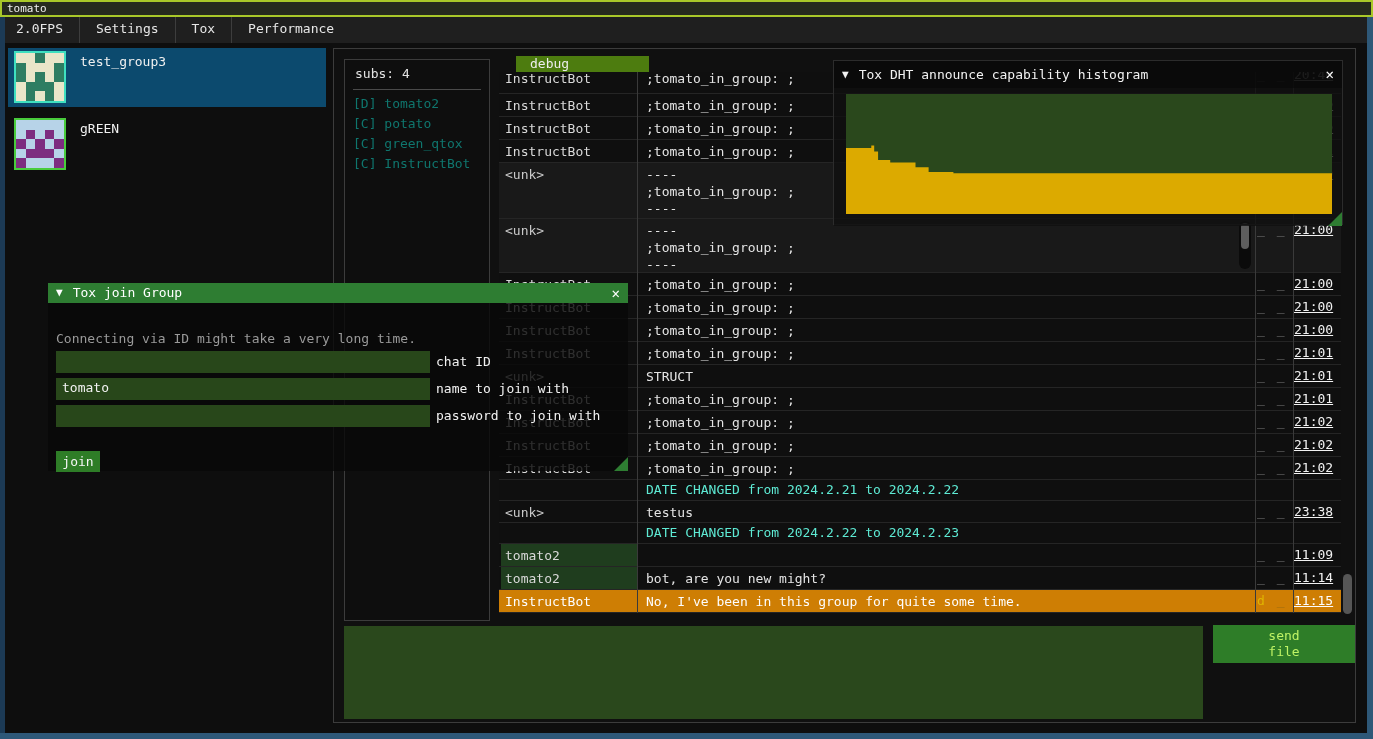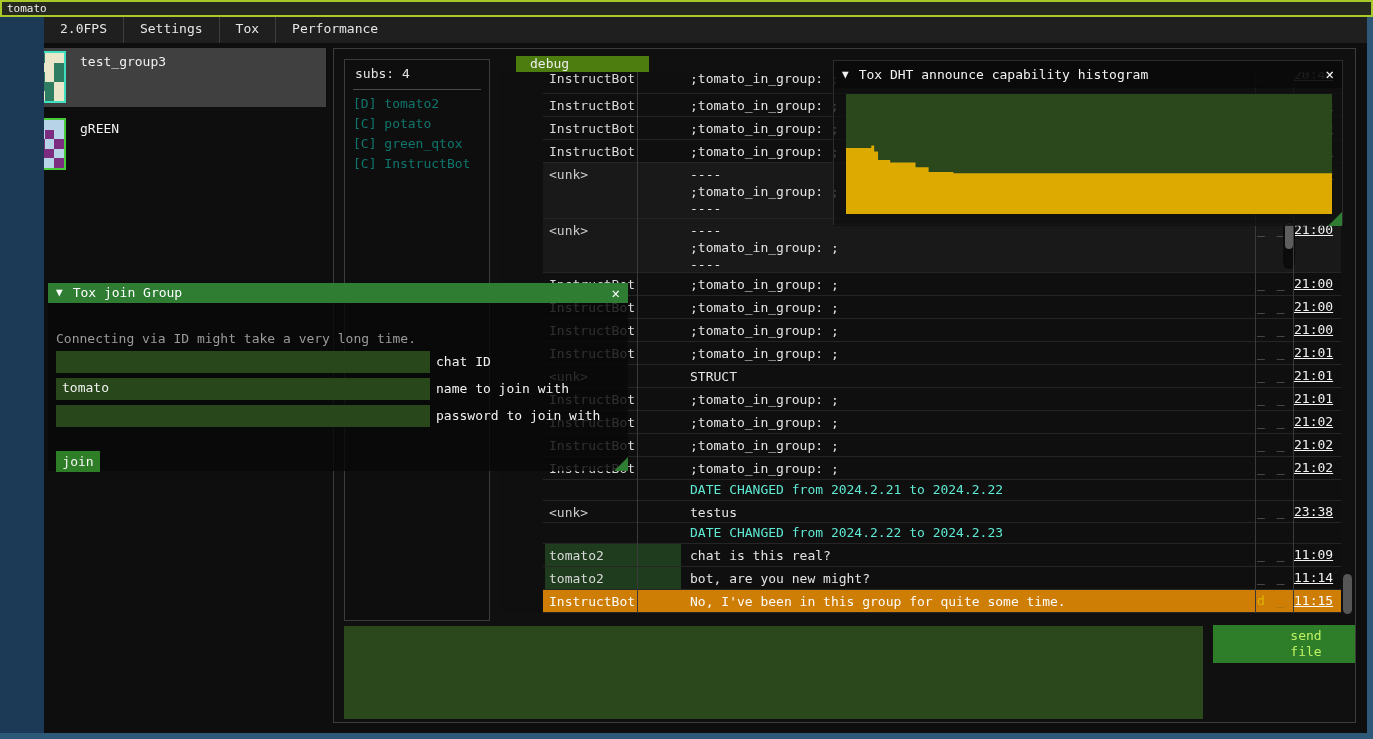--- a/index.html
+++ b/index.html
@@ -1,32 +1,32 @@
 <!DOCTYPE html>
 <html><head>
 <meta charset="utf-8">
 <style>
   * { margin:0; padding:0; box-sizing:border-box; }
   html,body { width:1373px; height:739px; background:#0e0e0e; overflow:hidden;
               font-family:"DejaVu Sans Mono", monospace; font-size:13px; color:#e2e2e2; }
-  .abs { position:absolute;padding-left:44px; }
+  .abs { position:absolute; }
 
   
   #titlebar { left:0; top:0; width:1373px; height:17px; background:#262a1e;
               border:2px solid #a9c829; font-size:11px; line-height:13px; padding-left:5px; color:#efefef; z-index:20;}
   #menubar { left:0; top:17px; width:1373px; height:26px; background:#1f1f1f; display:flex; z-index:19;}
   .menu-item { padding:4px 16px; color:#e6e6e6; }
   .menu-item:not(:last-child){ border-right:1px solid #3d3d3d; }
   #edge-left { left:0; top:17px; width:5px; height:716px; background:#1c3a55; z-index:21;}
   #edge-right { left:1367px; top:17px; width:6px; height:722px; background:#2e5878; z-index:21;}
   #edge-bottom { left:0; top:733px; width:1373px; height:6px; background:#2e5878; z-index:21;}
 
   
   .group-row { left:8px; width:318px; height:59px; }
-  .group-row.selected { background:#404040; }
+  .group-row.selected { background:#0c4a6e; }
   .avatar { position:absolute; left:6px; top:3px; width:52px; height:52px; display:grid;
             grid-template-columns:repeat(5,1fr); grid-template-rows:repeat(5,1fr); }
   .group-label { position:absolute; left:72px; top:6px; color:#f0f0f0; }
 
   
   #main-window { left:333px; top:48px; width:1023px; height:675px; background:#101010;
                  border:1px solid #3c3c3c; z-index:1; }
   #subs-panel { left:10px; top:10px; width:146px; height:562px; border:1px solid #3c3c3c; background:#0e0e0e; }
   #subs-title { position:absolute; left:10px; top:6px; }
   #subs-sep { position:absolute; left:8px; top:29px; width:128px; height:1px; background:#4a4a4a; }
@@ -284,21 +284,20 @@
         <div class="cell-name unk">&lt;unk&gt;</div>
         <div class="cell-msg">testus</div>
         <div class="cell-flags">_ _</div>
         <div class="cell-time">23:38</div>
       </div>
       <div class="row date" style="height: 21px;">
         <div class="cell-date">DATE CHANGED from 2024.2.22 to 2024.2.23</div>
       </div>
       <div class="row green" style="height: 23px;">
         <div class="cell-name green">tomato2</div>
-        <div class="cell-msg">chat is this real?</div>
         <div class="cell-flags">_ _</div>
         <div class="cell-time">11:09</div>
       </div>
       <div class="row green" style="height: 23px;">
         <div class="cell-name green">tomato2</div>
         <div class="cell-msg">bot, are you new might?</div>
         <div class="cell-flags">_ _</div>
         <div class="cell-time">11:14</div>
       </div>
       <div class="row orange" style="height: 23px;">

